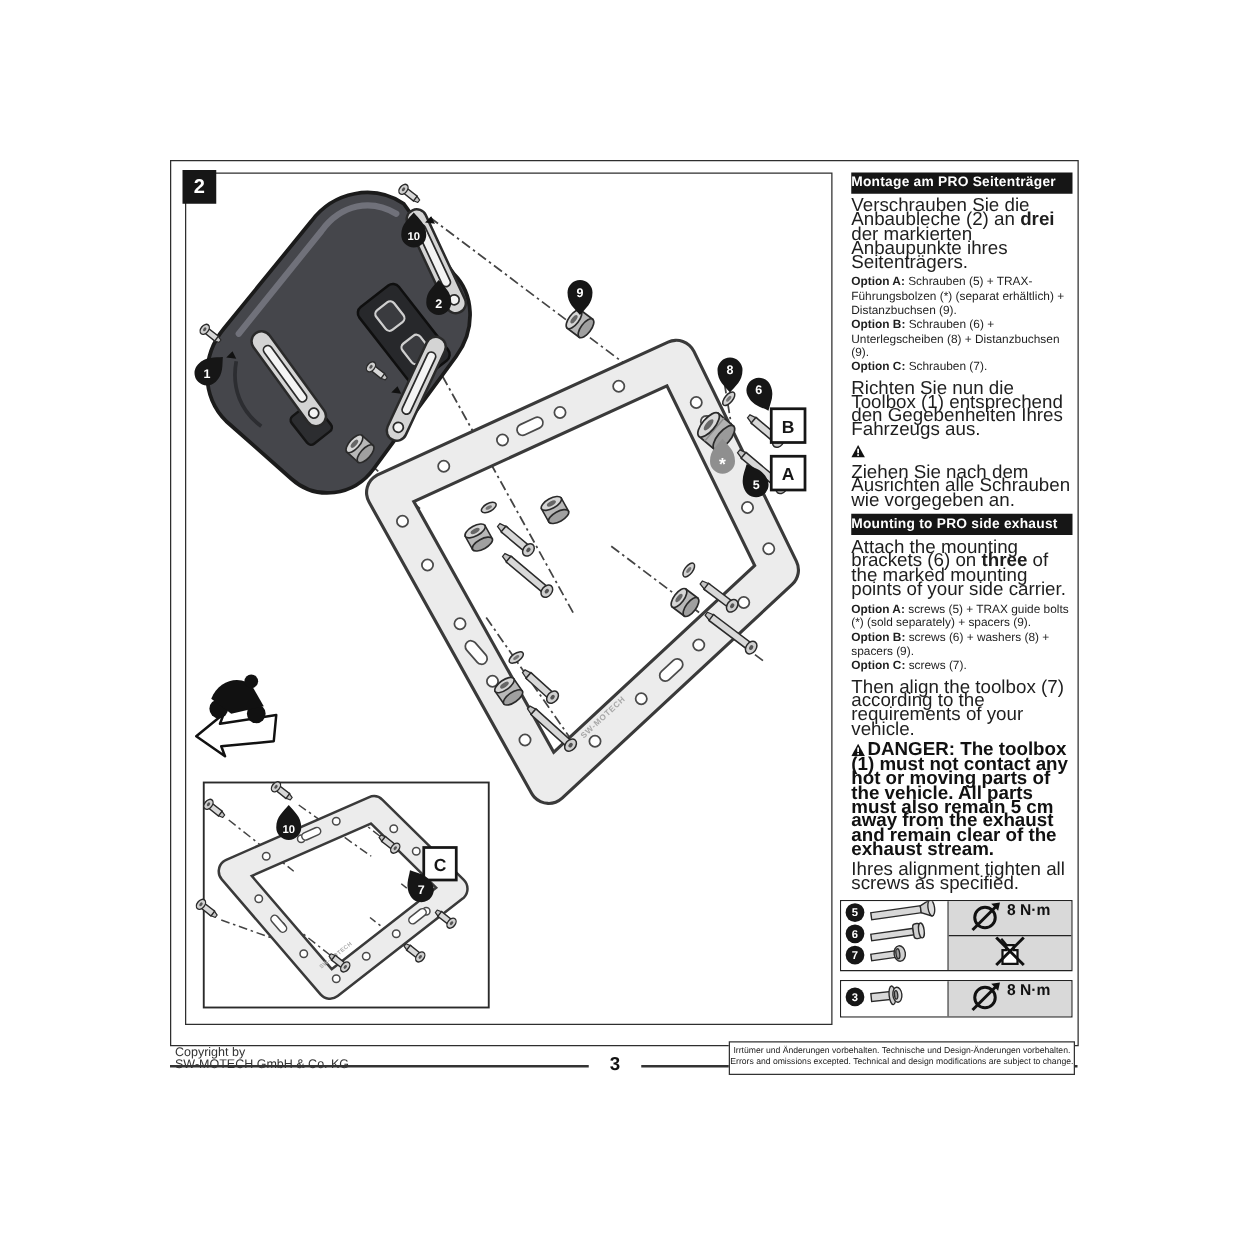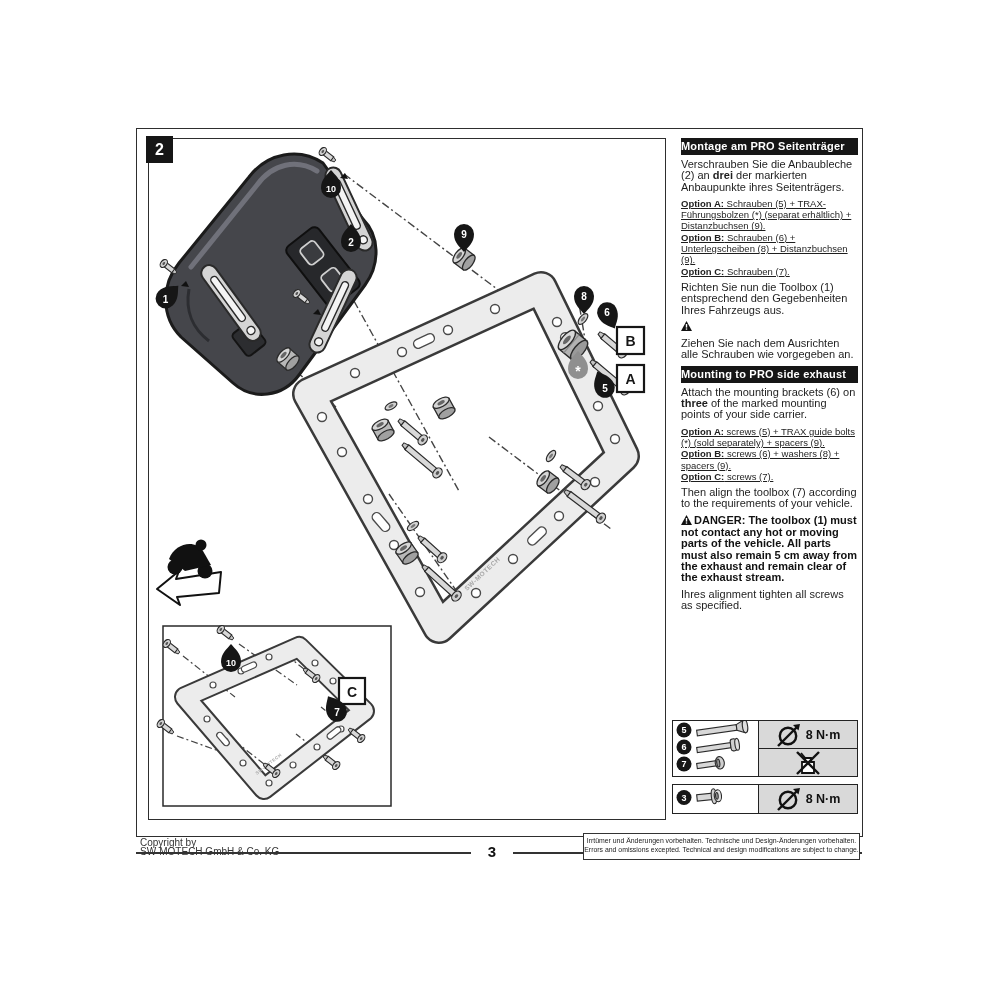--- a/index.html
+++ b/index.html
@@ -8,32 +8,32 @@
   .abs{position:absolute;}
   
   #page-border{left:136px;top:128px;width:725px;height:707px;border:1.6px solid #2e2e2e;}
   #diagram-box{left:148px;top:138px;width:516px;height:680px;border:1.5px solid #2e2e2e;background:#fff;}
   #step-box{left:146px;top:136px;width:27px;height:27px;background:#161616;color:#fff;
             font-weight:bold;font-size:16px;text-align:center;line-height:27px;z-index:3;}
   
   #col{left:681px;top:138px;width:177px;}
   .hbar{background:#161616;color:#fff;font-weight:bold;font-size:11px;letter-spacing:.2px;
         height:17px;line-height:17px;margin:0 0 4px 0;}
-  .para{font-size:11px;line-height:11.3px;margin:0 0 5px 0;}
-  .optgrp{margin:0 0 5px 0;text-decoration:underline;}
+  .para{font-size:15px;line-height:11.3px;margin:0 0 5px 0;}
+  .optgrp{margin:0 0 5px 0;}
   .optline{font-size:9.5px;line-height:11.3px;}
   .warn{font-weight:bold;color:#111;}
   .wicon{display:inline-block;vertical-align:-1px;margin-right:2px;}
   
   .ttable{display:flex;border:1.6px solid #222;background:#fff;}
   #t1{left:672px;top:720px;width:184px;height:55px;}
   #t2{left:672px;top:784px;width:184px;height:28px;}
   .tleft{width:85px;background:#fff;border-right:1.6px solid #222;}
   .tright{flex:1;background:#d9d9d9;display:flex;flex-direction:column;}
-  .tcell{flex:1;display:flex;align-items:center;justify-content:center;gap:5px;}
+  .tcell{flex:1;display:flex;justify-content:center;gap:5px;}
   .tcell + .tcell{border-top:1.6px solid #222;}
   .tq{font-weight:bold;font-size:12.5px;color:#111;}
   
   #copyright{left:140px;top:838px;font-size:10px;line-height:9px;color:#333;}
   #bottom-rule{left:136px;top:852px;width:726px;height:1.6px;background:#333;}
   #pageno{left:471px;top:844px;width:42px;height:16px;background:#fff;z-index:2;
           text-align:center;font-weight:bold;font-size:15px;line-height:16px;color:#111;}
   #disc-box{left:583px;top:833px;width:277px;height:27px;border:1.2px solid #333;background:#fff;
             z-index:2;text-align:center;padding-top:3px;box-sizing:border-box;}
   #disc-box div{font-size:6.9px;line-height:8.6px;color:#222;}

